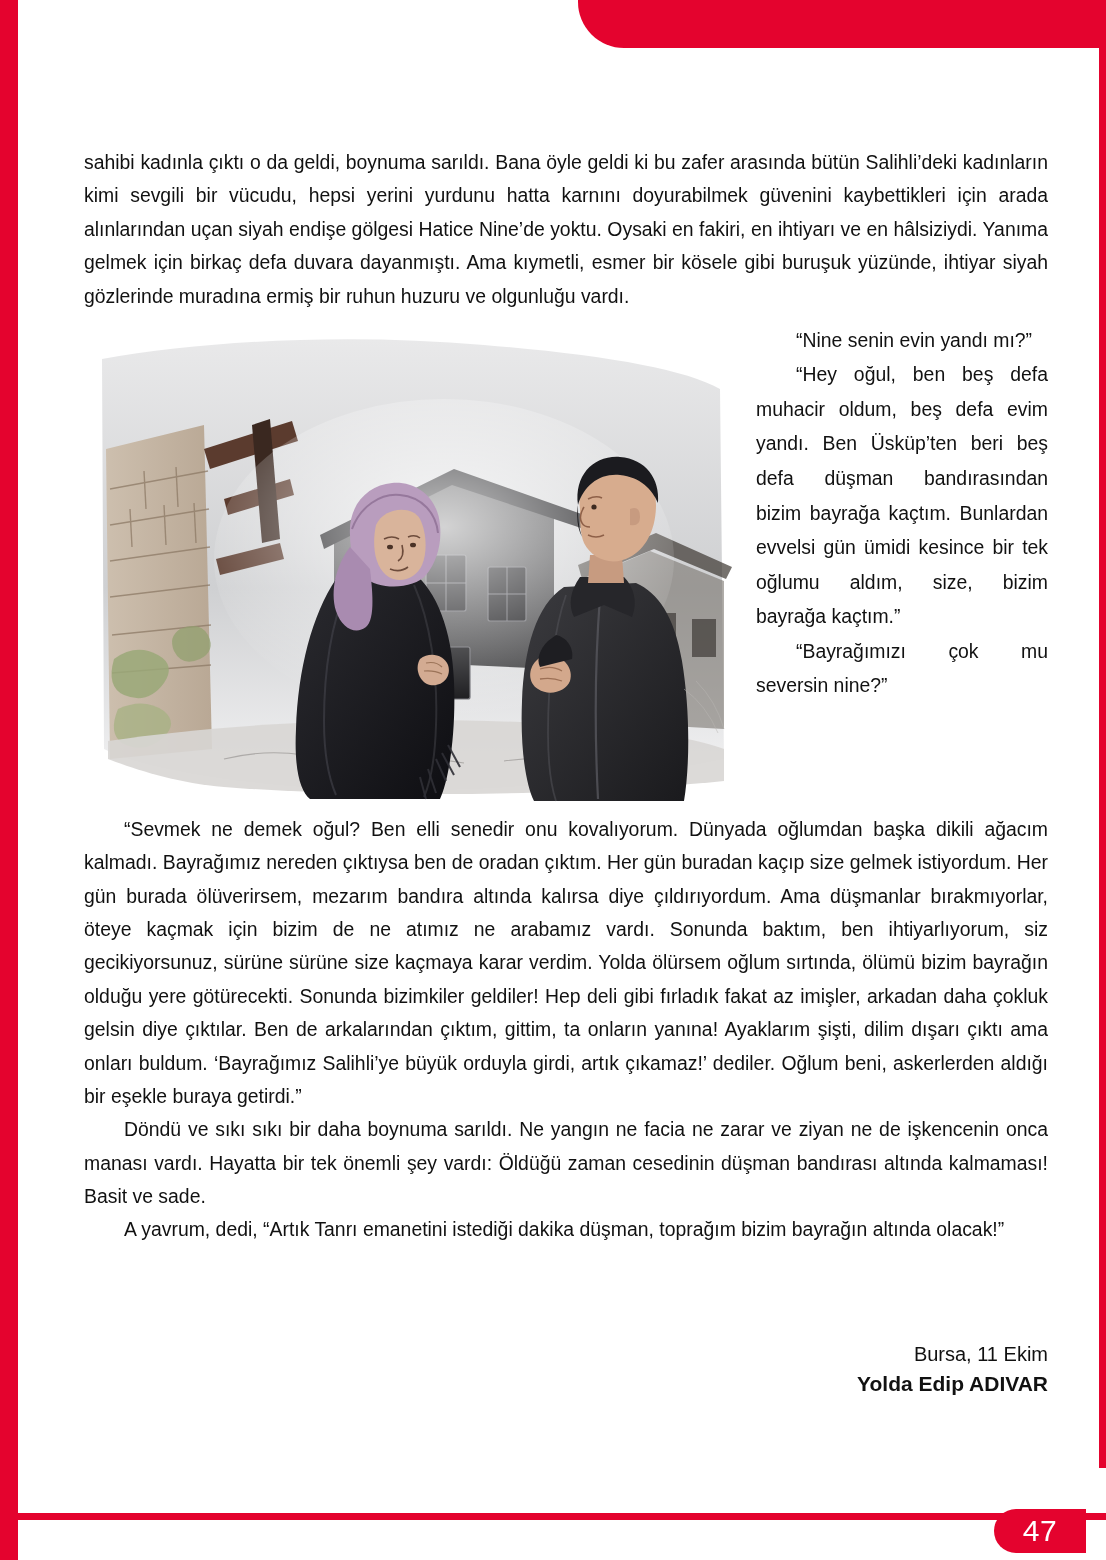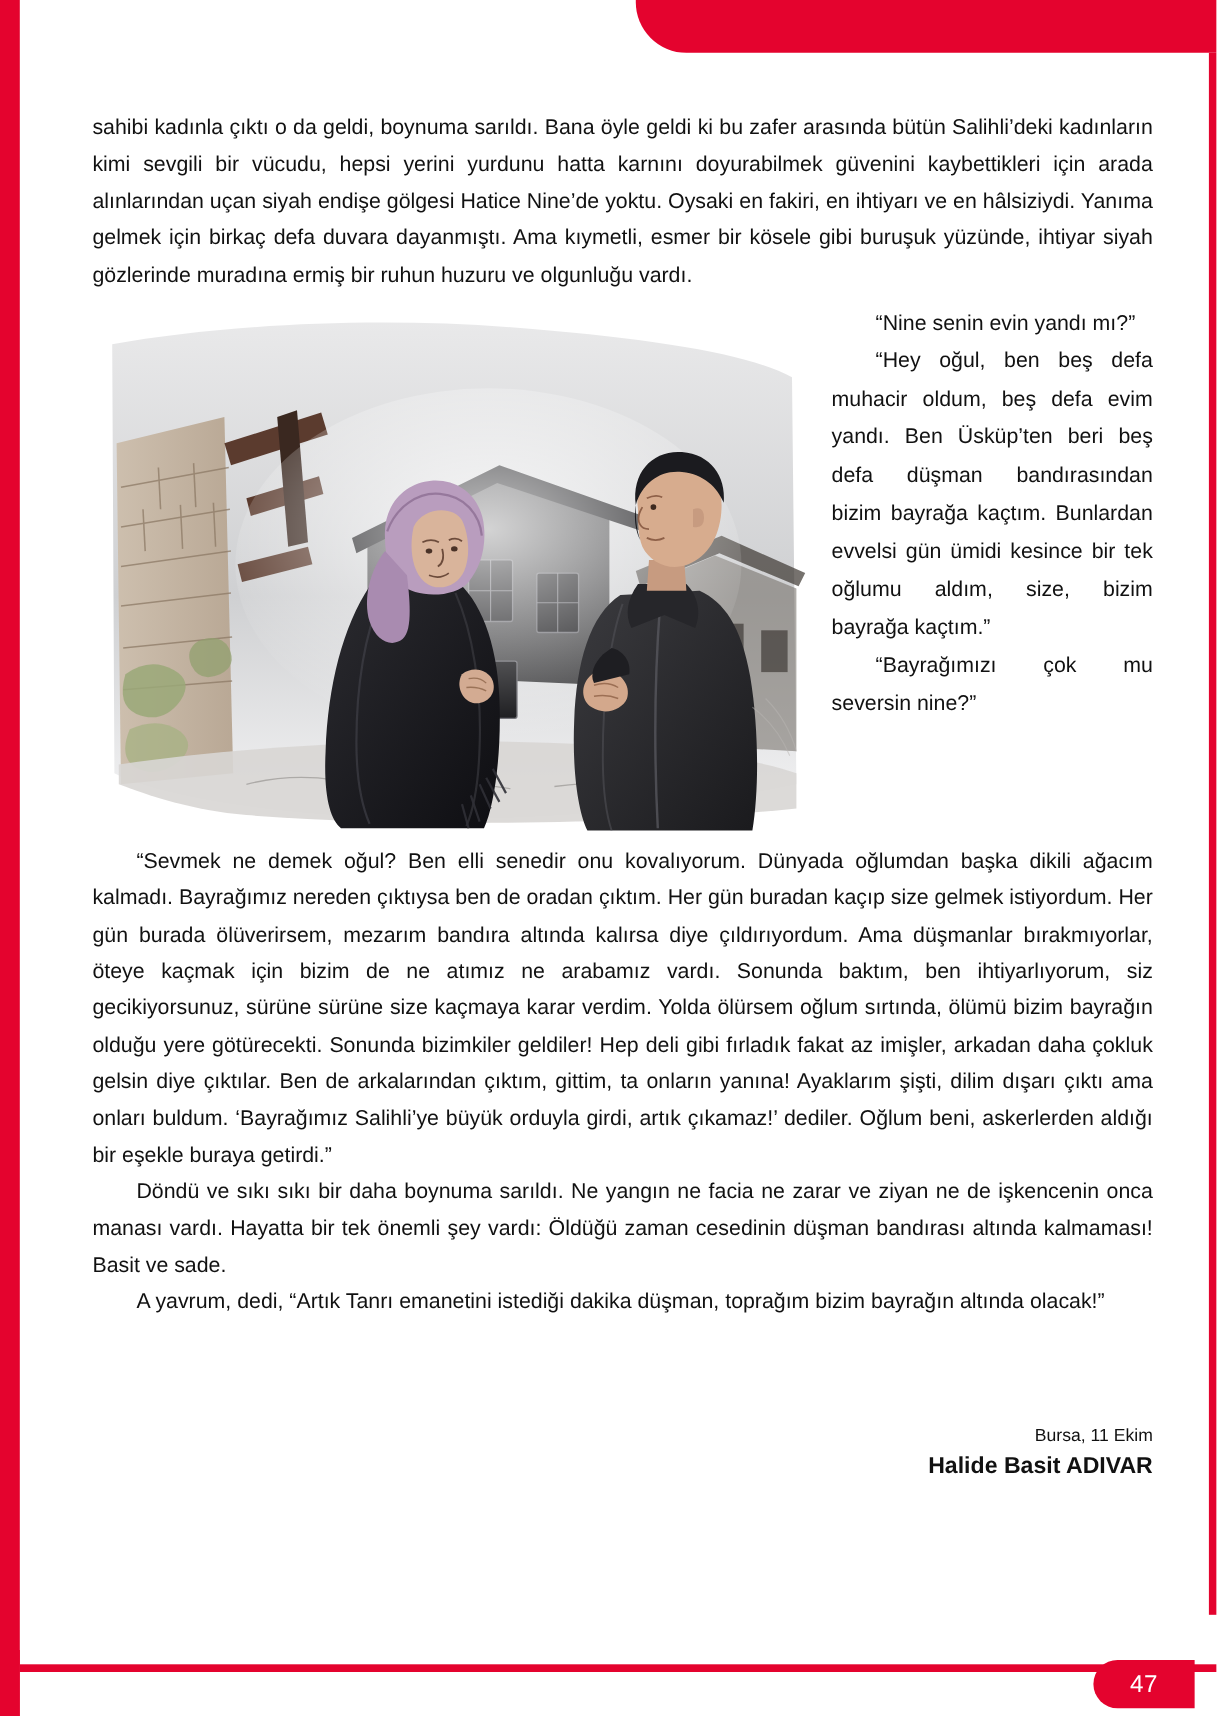--- a/index.html
+++ b/index.html
@@ -46,21 +46,21 @@
     background: #ffffff;
   }
   .page-number-pill {
     position: absolute;
     right: 20px; bottom: 7px;
     width: 92px; height: 44px;
     background: #e4032e;
     border-top-left-radius: 22px;
     border-bottom-left-radius: 22px;
     color: #ffffff;
-    font-size: 22px;
+    font-size: 30px;
     display: flex;
     align-items: center;
     justify-content: center;
     letter-spacing: 0.5px;
   }
   .frame-bottom-left-tail {
     position: absolute;
     left: 0; bottom: 0;
     width: 18px; height: 60px;
     background: #e4032e;
@@ -77,21 +77,21 @@
     margin: 0;
     font-size: 19.4px;
     line-height: 1.72;
     color: #111111;
     text-align: justify;
     text-justify: inter-word;
     hyphens: manual;
   }
   p.indent { text-indent: 40px; }
 
-  .intro { margin-bottom: 10px; }
+  .intro { margin-bottom: 10px; margin-top: 46px; }
 
   
   .float-wrap { width: 964px; }
   .figure {
     float: left;
     width: 650px;
     margin: 6px 22px 4px 0;
   }
   .illustration {
     width: 650px;
@@ -107,21 +107,21 @@
     line-height: 1.78;
   }
 
   .after-figure { clear: both; }
 
   .signature {
     margin-top: 96px;
     text-align: right;
   }
   .signature .city {
-    font-size: 16px;
+    font-size: 20px;
     color: #111;
     margin-bottom: 6px;
   }
   .signature .author {
     font-size: 21px;
     font-weight: bold;
     color: #111;
   }
 </style>
 </head>
@@ -325,16 +325,16 @@
   </div>
 
   <div class="after-figure">
     <p class="indent">“Sevmek ne demek oğul? Ben elli senedir onu kovalıyorum. Dünyada oğlumdan başka dikili ağacım kalmadı. Bayrağımız nereden çıktıysa ben de oradan çıktım. Her gün buradan kaçıp size gelmek istiyordum. Her gün burada ölüverirsem, mezarım bandıra altında kalırsa diye çıldırıyordum. Ama düşmanlar bırakmıyorlar, öteye kaçmak için bizim de ne atımız ne arabamız vardı. Sonunda baktım, ben ihtiyarlıyorum, siz gecikiyorsunuz, sürüne sürüne size kaçmaya karar verdim. Yolda ölürsem oğlum sırtında, ölümü bizim bayrağın olduğu yere götürecekti. Sonunda bizimkiler geldiler! Hep deli gibi fırladık fakat az imişler, arkadan daha çokluk gelsin diye çıktılar. Ben de arkalarından çıktım, gittim, ta onların yanına! Ayaklarım şişti, dilim dışarı çıktı ama onları buldum. ‘Bayrağımız Salihli’ye büyük orduyla girdi, artık çıkamaz!’ dediler. Oğlum beni, askerlerden aldığı bir eşekle buraya getirdi.”</p>
     <p class="indent">Döndü ve sıkı sıkı bir daha boynuma sarıldı. Ne yangın ne facia ne zarar ve ziyan ne de işkencenin onca manası vardı. Hayatta bir tek önemli şey vardı: Öldüğü zaman cesedinin düşman bandırası altında kalmaması! Basit ve sade.</p>
     <p class="indent">A yavrum, dedi, “Artık Tanrı emanetini istediği dakika düşman, toprağım bizim bayrağın altında olacak!”</p>
   </div>
 
   <div class="signature">
     <div class="city">Bursa, 11 Ekim</div>
-    <div class="author">Halide Basit ADIVAR</div>
+    <div class="author">Yolda Edip ADIVAR</div>
   </div>
 
 </div>
 
 </body></html>

